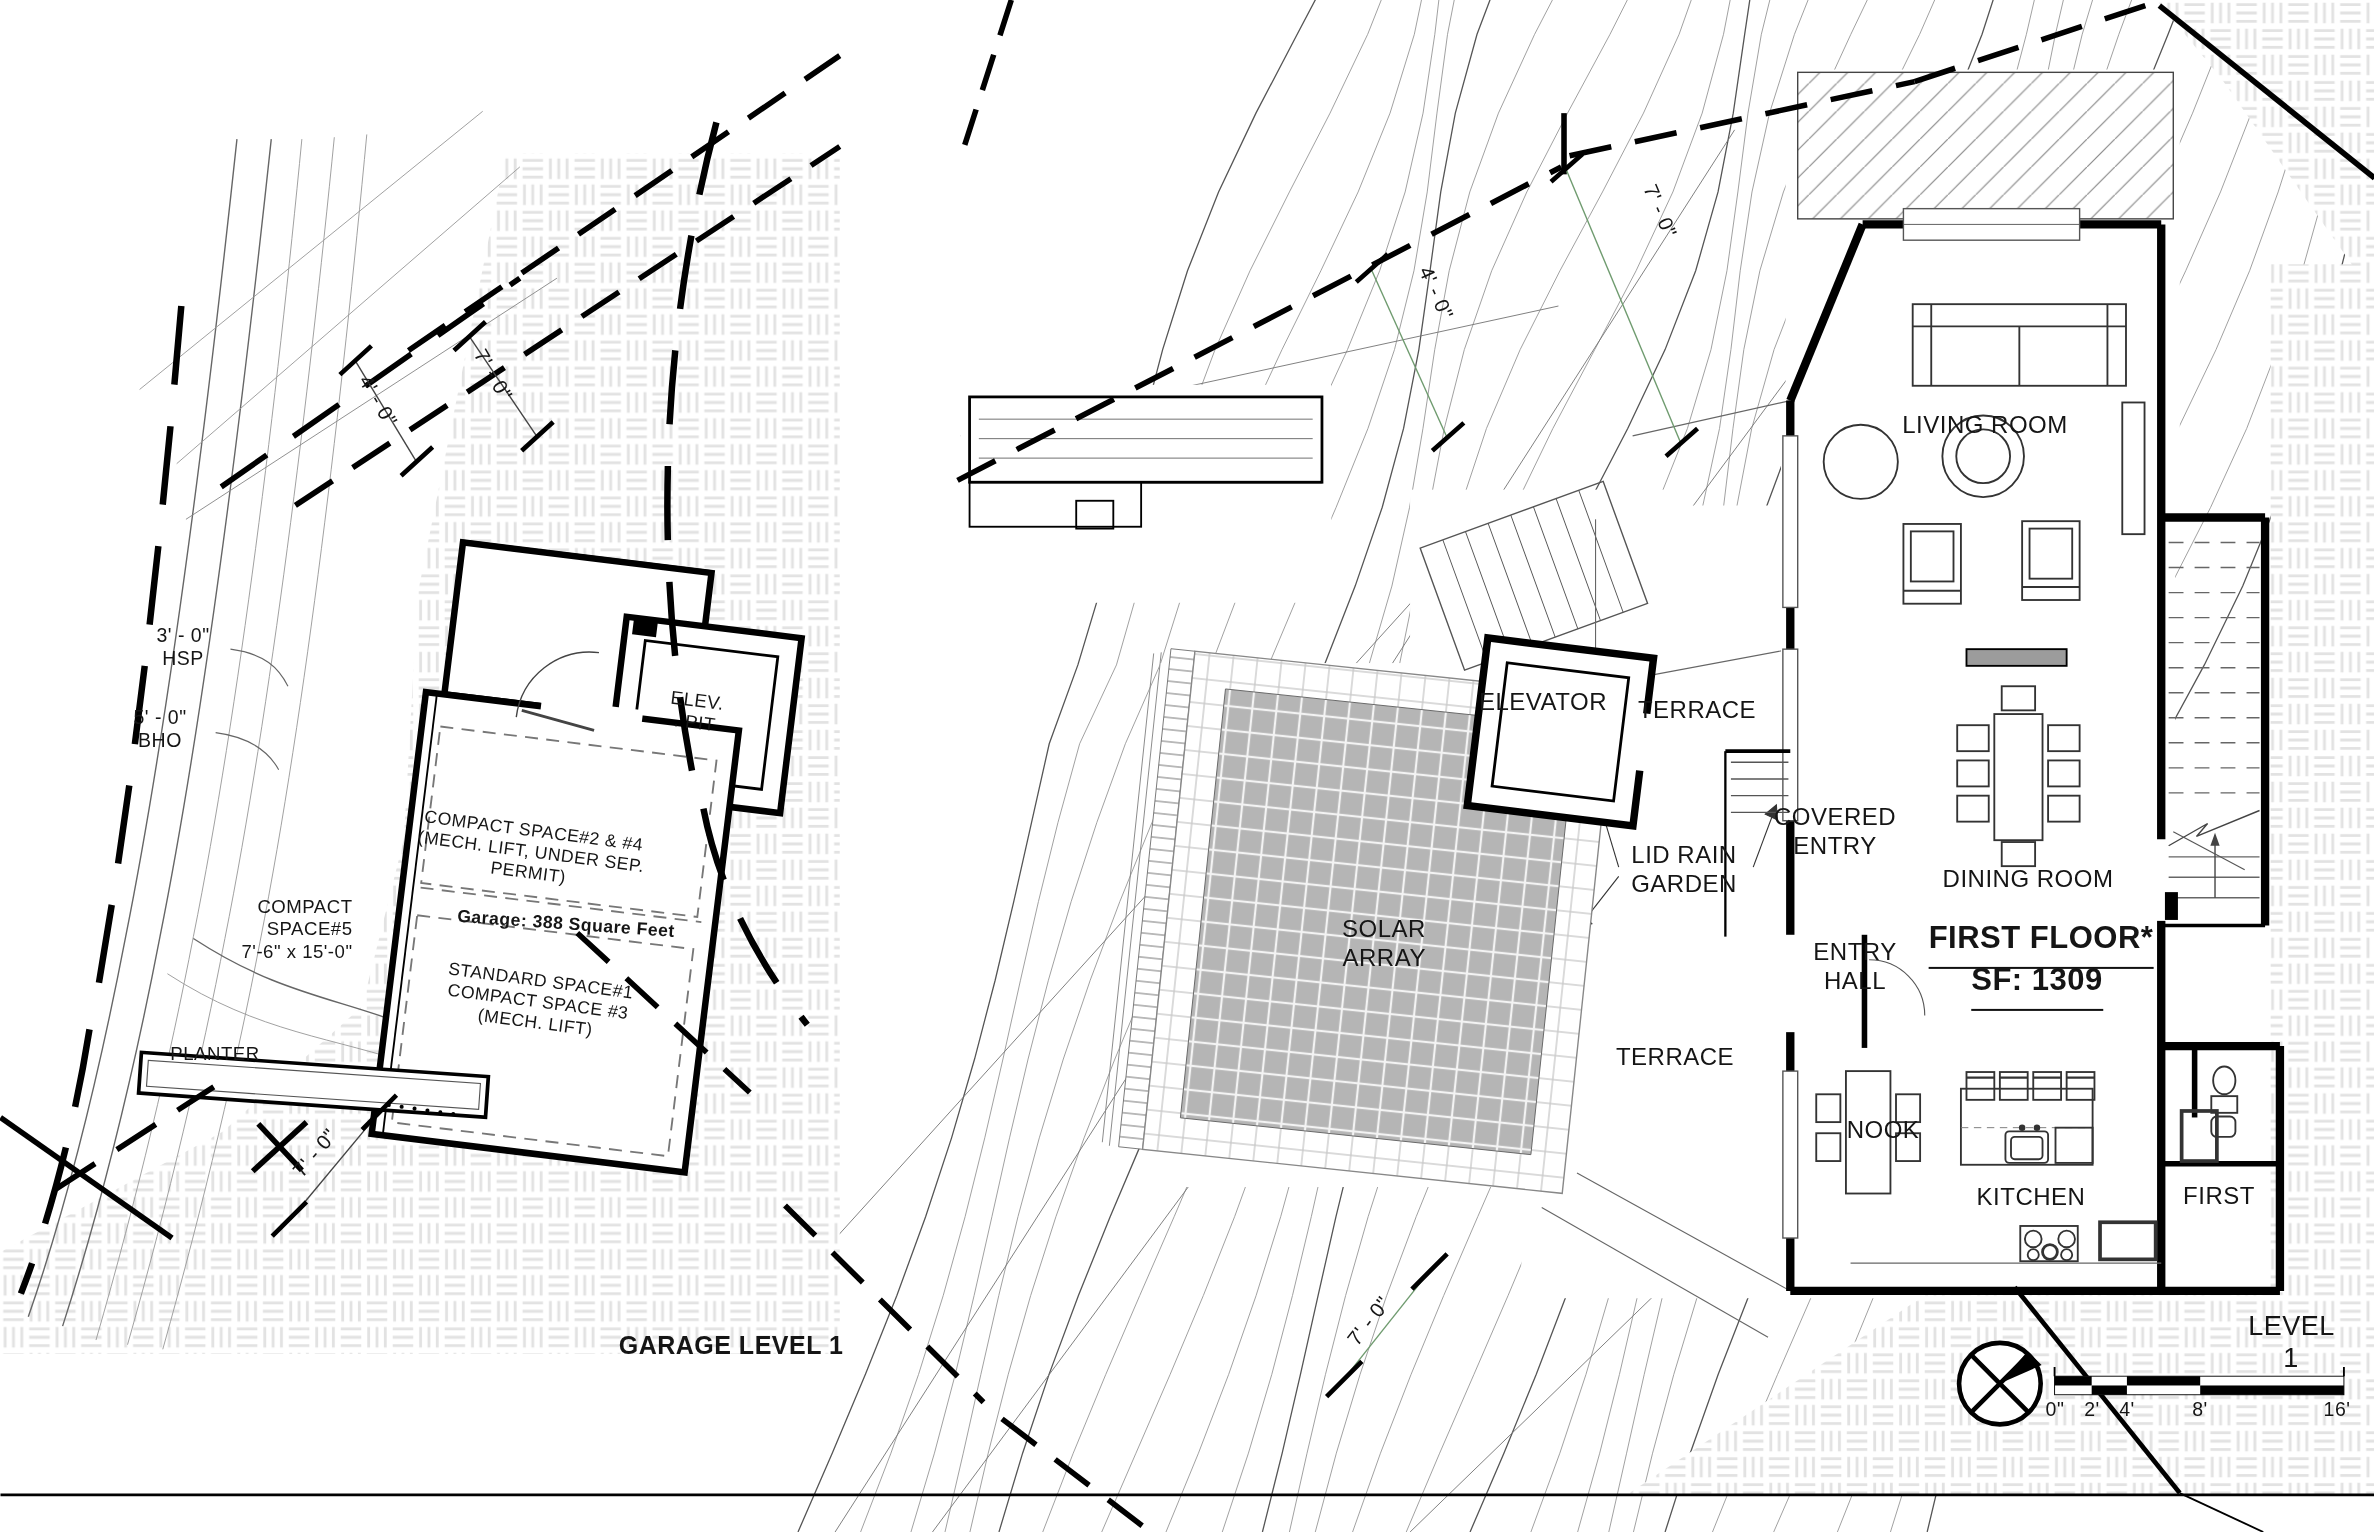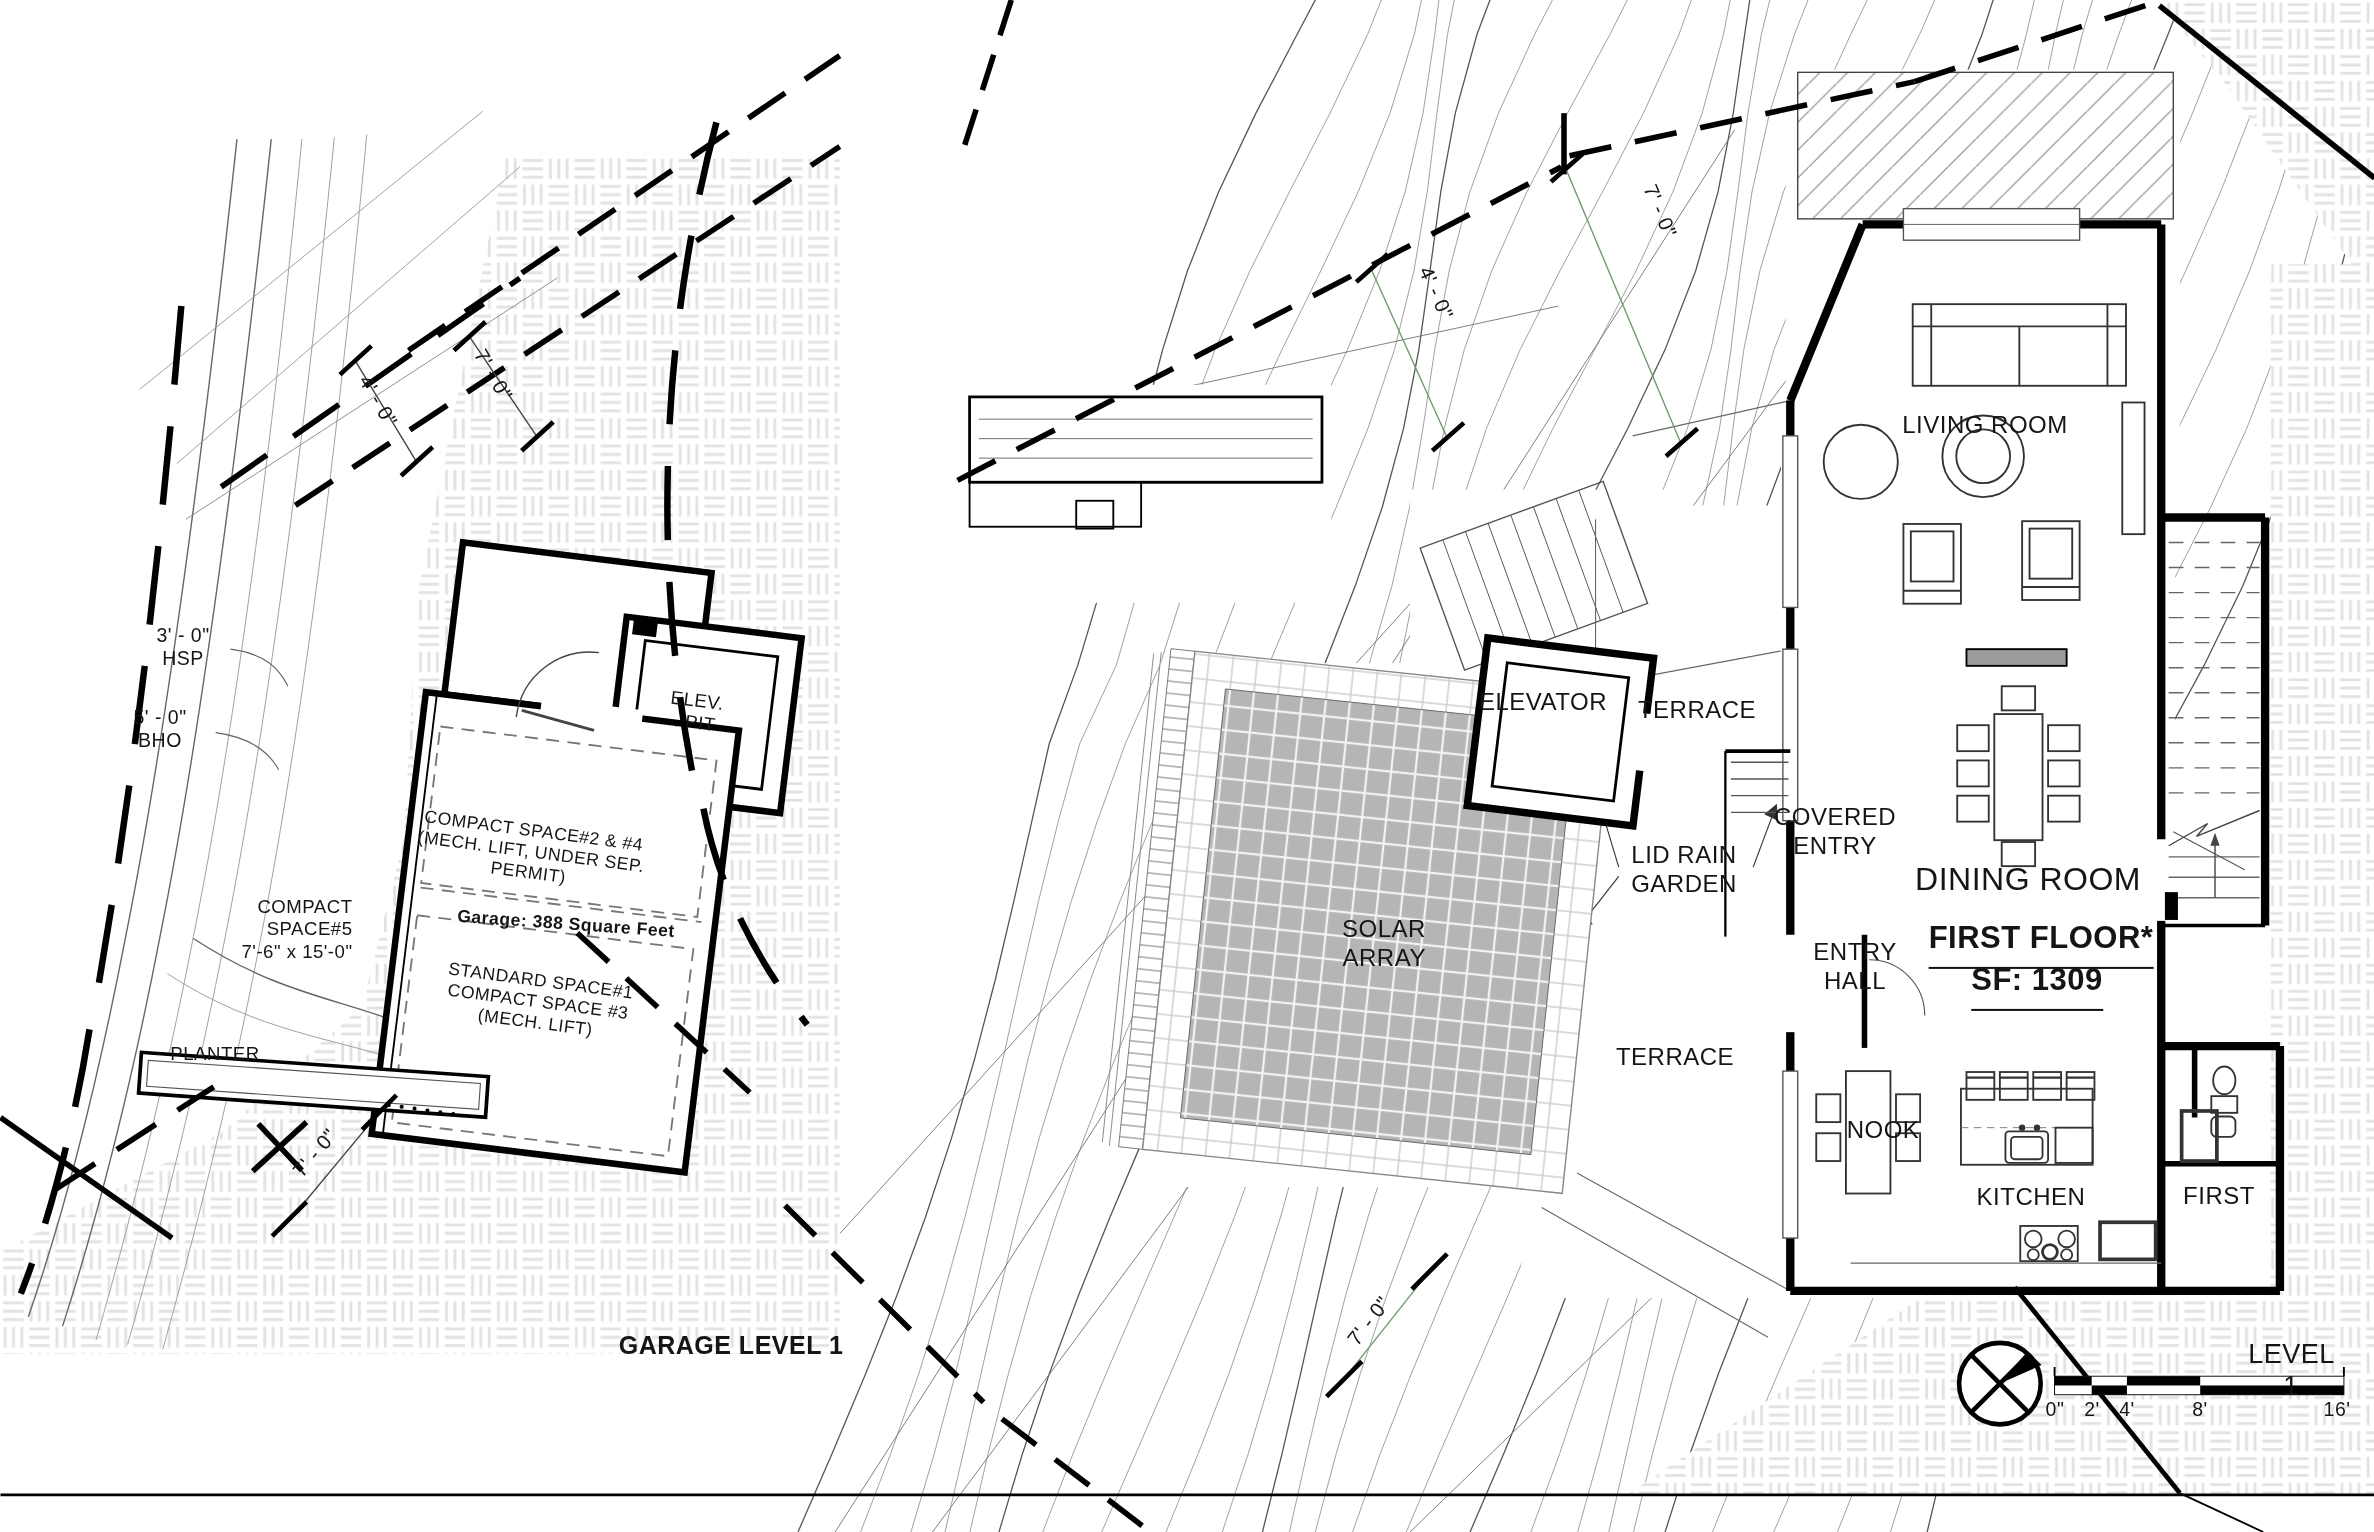--- a/index.html
+++ b/index.html
@@ -389,31 +389,31 @@
 <div class="lbl" style="left:1436px;top:293px;font-size:20.4px;transform:translate(-50%,-50%) rotate(66deg);">4' - 0"</div>
 <div class="lbl" style="left:1543px;top:702px;font-size:24px;">ELEVATOR</div>
 <div class="lbl" style="left:1697px;top:710px;font-size:24px;">TERRACE</div>
 <div class="lbl" style="left:1684px;top:870px;font-size:24px;">LID RAIN
 GARDEN</div>
 <div class="lbl" style="left:1835px;top:832px;font-size:24px;">COVERED
 ENTRY</div>
 <div class="lbl" style="left:1855px;top:967px;font-size:24px;">ENTRY
 HALL</div>
 <div class="lbl" style="left:1985px;top:425px;font-size:24px;">LIVING ROOM</div>
-<div class="lbl" style="left:2028px;top:879px;font-size:32px;">DINING ROOM</div>
+<div class="lbl" style="left:2028px;top:879px;font-size:24px;">DINING ROOM</div>
 <div class="lbl bold uline" style="left:2041px;top:944px;font-size:31px;">FIRST FLOOR*</div>
 <div class="lbl bold uline" style="left:2037px;top:986px;font-size:31px;">SF: 1309</div>
 <div class="lbl" style="left:1883px;top:1130px;font-size:24px;">NOOK</div>
 <div class="lbl" style="left:2031px;top:1197px;font-size:24px;">KITCHEN</div>
 <div class="lbl" style="left:2219px;top:1196px;font-size:24px;">FIRST</div>
 <div class="lbl" style="left:1675px;top:1057px;font-size:24px;">TERRACE</div>
 <div class="lbl" style="left:1384px;top:944px;font-size:24px;text-align:right;">SOLAR
 ARRAY</div>
 <div class="lbl" style="left:1369px;top:1321px;font-size:20.4px;transform:translate(-50%,-50%) rotate(-52deg);">7' - 0"</div>
-<div class="lbl" style="left:2291px;top:1342px;font-size:27px;margin-top:28px;">LEVEL 1</div>
+<div class="lbl" style="left:2291px;top:1342px;font-size:27px;">LEVEL 1</div>
 
 <div class="lbl" style="left:2055px;top:1410px;font-size:19.5px;">0"</div>
 <div class="lbl" style="left:2092px;top:1410px;font-size:19.5px;">2'</div>
 <div class="lbl" style="left:2127px;top:1410px;font-size:19.5px;">4'</div>
 <div class="lbl" style="left:2200px;top:1410px;font-size:19.5px;">8'</div>
 <div class="lbl" style="left:2337px;top:1410px;font-size:19.5px;">16'</div>
 
 </div>
 
 

